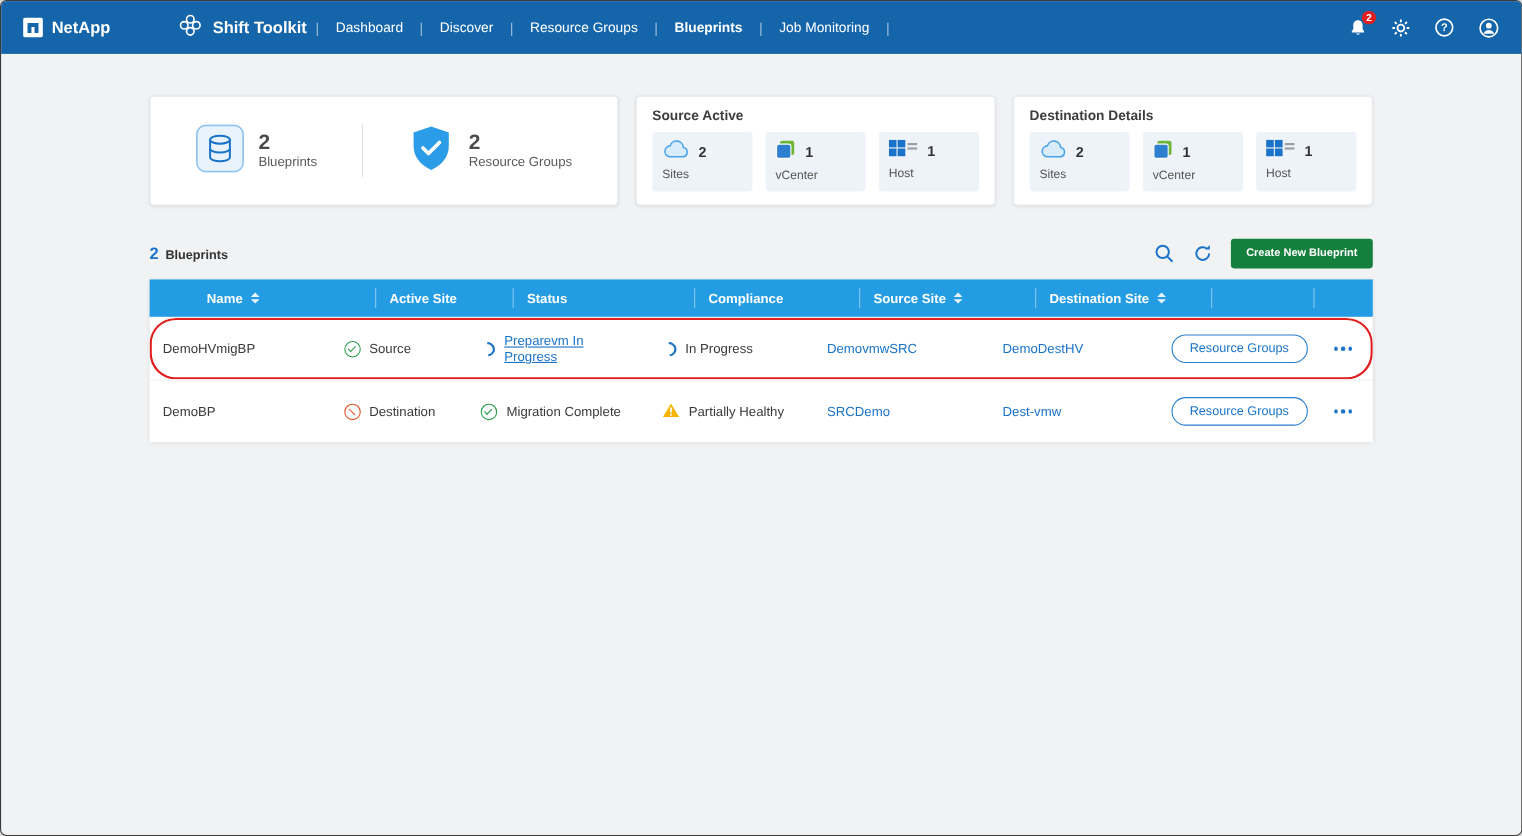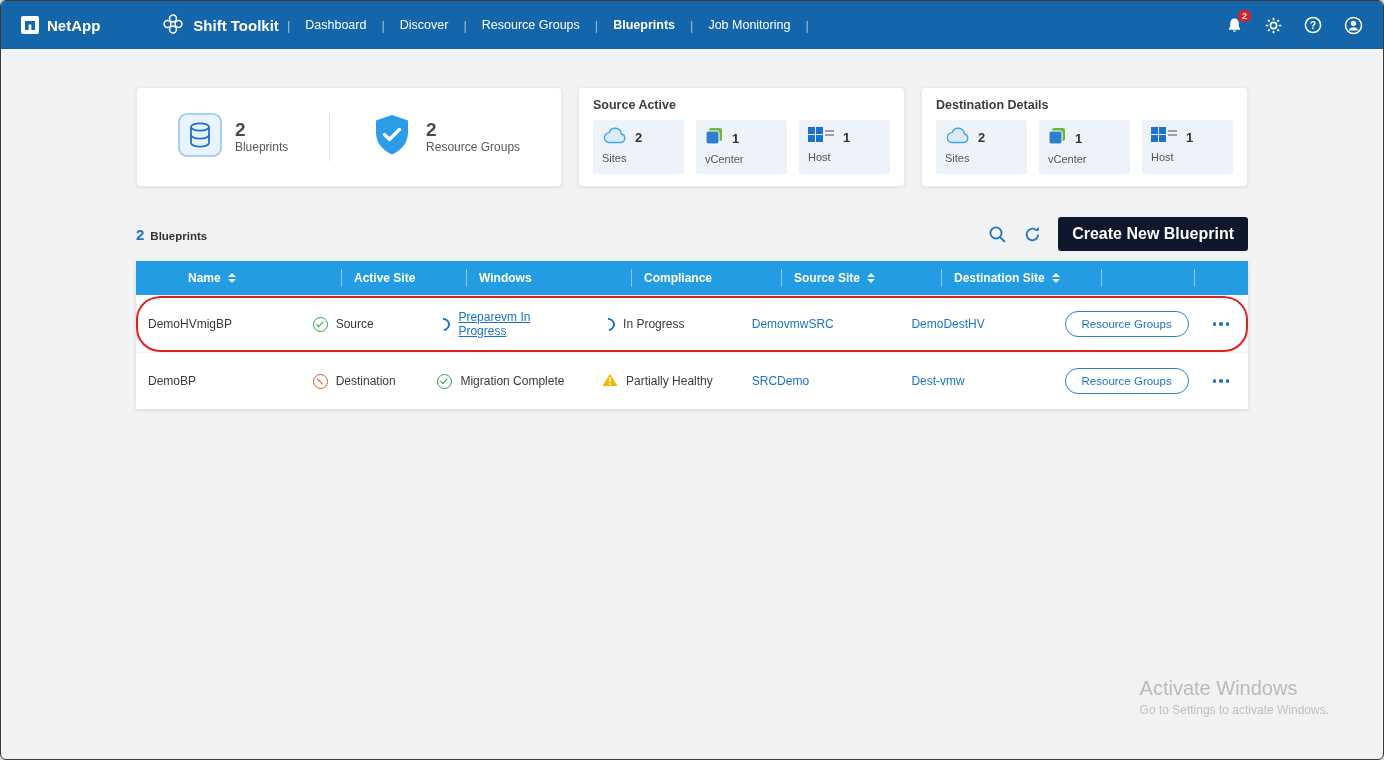--- a/index.html
+++ b/index.html
@@ -55,22 +55,22 @@
   .tile-count { font-size:13px; font-weight:600; color:#333; }
   .tile-label { font-size:11px; color:#555; margin-top:4px; }
 
   
   .table-toolbar { display:flex; align-items:center; margin-top:30px; }
   .tt-left { display:flex; align-items:baseline; gap:6px; }
   .tt-count { color:#1a73c8; font-weight:bold; font-size:15px; }
   .tt-title { color:#333; font-size:11.5px; font-weight:600; }
   .tt-right { margin-left:auto; display:flex; align-items:center; gap:16px; }
   .create-btn {
-    background:#0f172a; color:#fff; border:none; border-radius:3px;
-    font-size:16px; font-weight:bold; padding:8px 14px; cursor:pointer;
+    background:#15803d; color:#fff; border:none; border-radius:3px;
+    font-size:10px; font-weight:bold; padding:8px 14px; cursor:pointer;
     font-family:"Liberation Sans", sans-serif;
   }
 
   .table { margin-top:10px; background:#fff; box-shadow:0 1px 4px rgba(0,0,0,.12); }
   .thead {
     display:flex; align-items:center; background:#239ce4; color:#fff;
     height:34px; font-size:12px; font-weight:bold;
   }
   .thead .cell { border-left:1px solid rgba(255,255,255,.45); height:18px; display:flex; align-items:center; gap:7px; }
   .thead .cell:first-child { border-left:none;margin-left:40px; }
@@ -356,21 +356,21 @@
           <span>Name</span>
           <span class="sort-icon">
               <i class="up"></i>
               <i class="dn"></i>
             </span>
         </div>
         <div class="cell col-active">
           <span>Active Site</span>
         </div>
         <div class="cell col-status">
-          <span>Windows</span>
+          <span>Status</span>
         </div>
         <div class="cell col-compliance">
           <span>Compliance</span>
         </div>
         <div class="cell col-source">
           <span>Source Site</span>
           <span class="sort-icon">
               <i class="up"></i>
               <i class="dn"></i>
             </span>
@@ -451,18 +451,14 @@
           <span class="dots">
               <i></i>
               <i></i>
               <i></i>
             </span>
         </div>
       </div>
     </section>
   </main>
 
-  <div class="watermark">
-    <div class="w1">Activate Windows</div>
-    <div class="w2">Go to Settings to activate Windows.</div>
-  </div>
 
 </div>
 
 </body></html>

